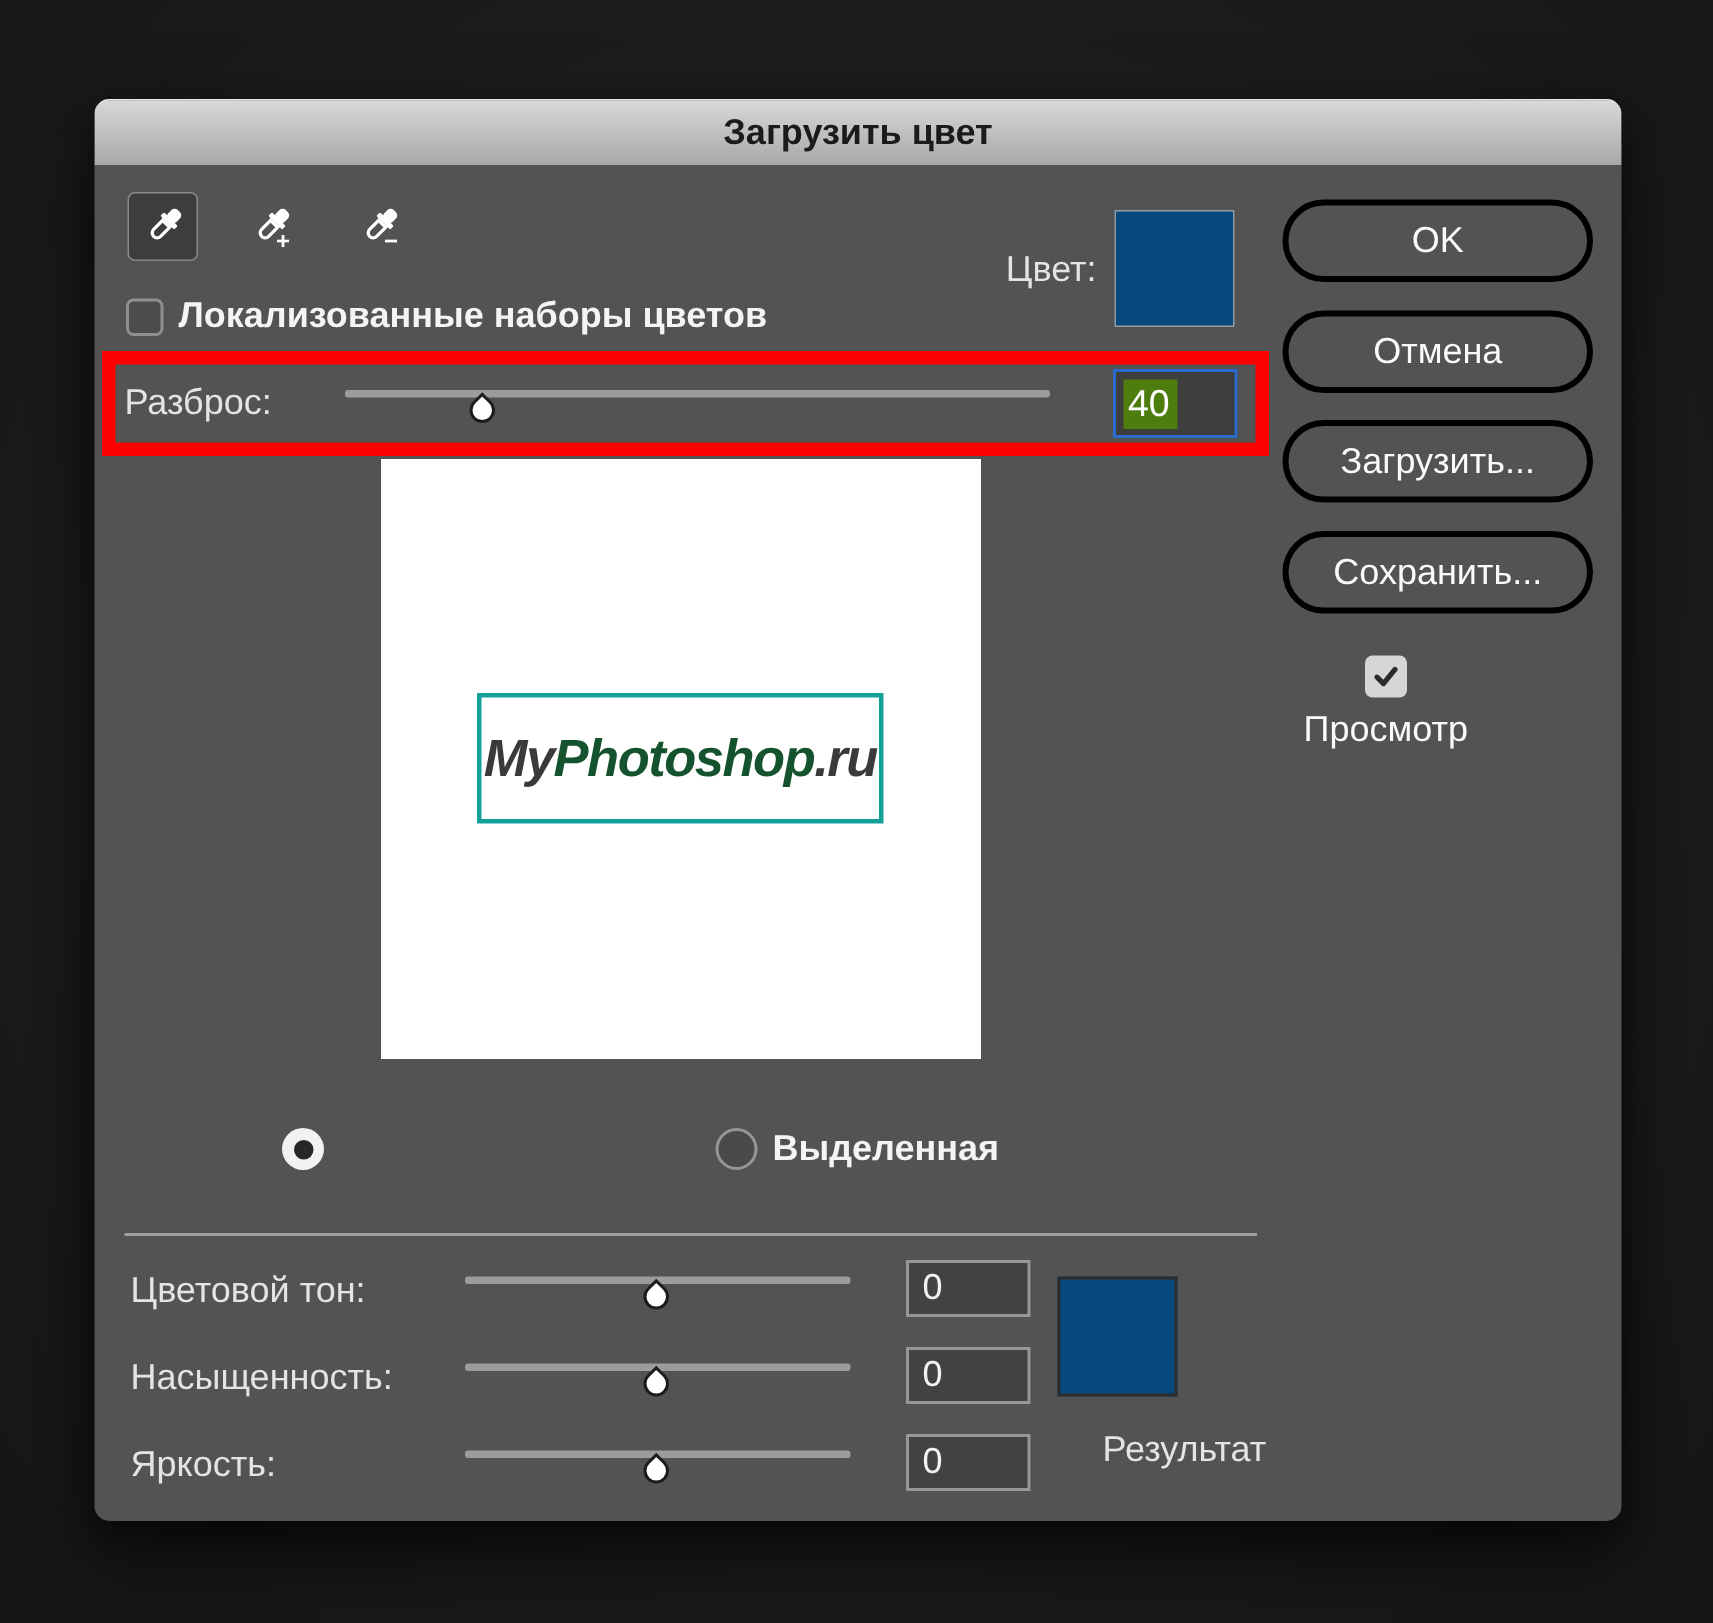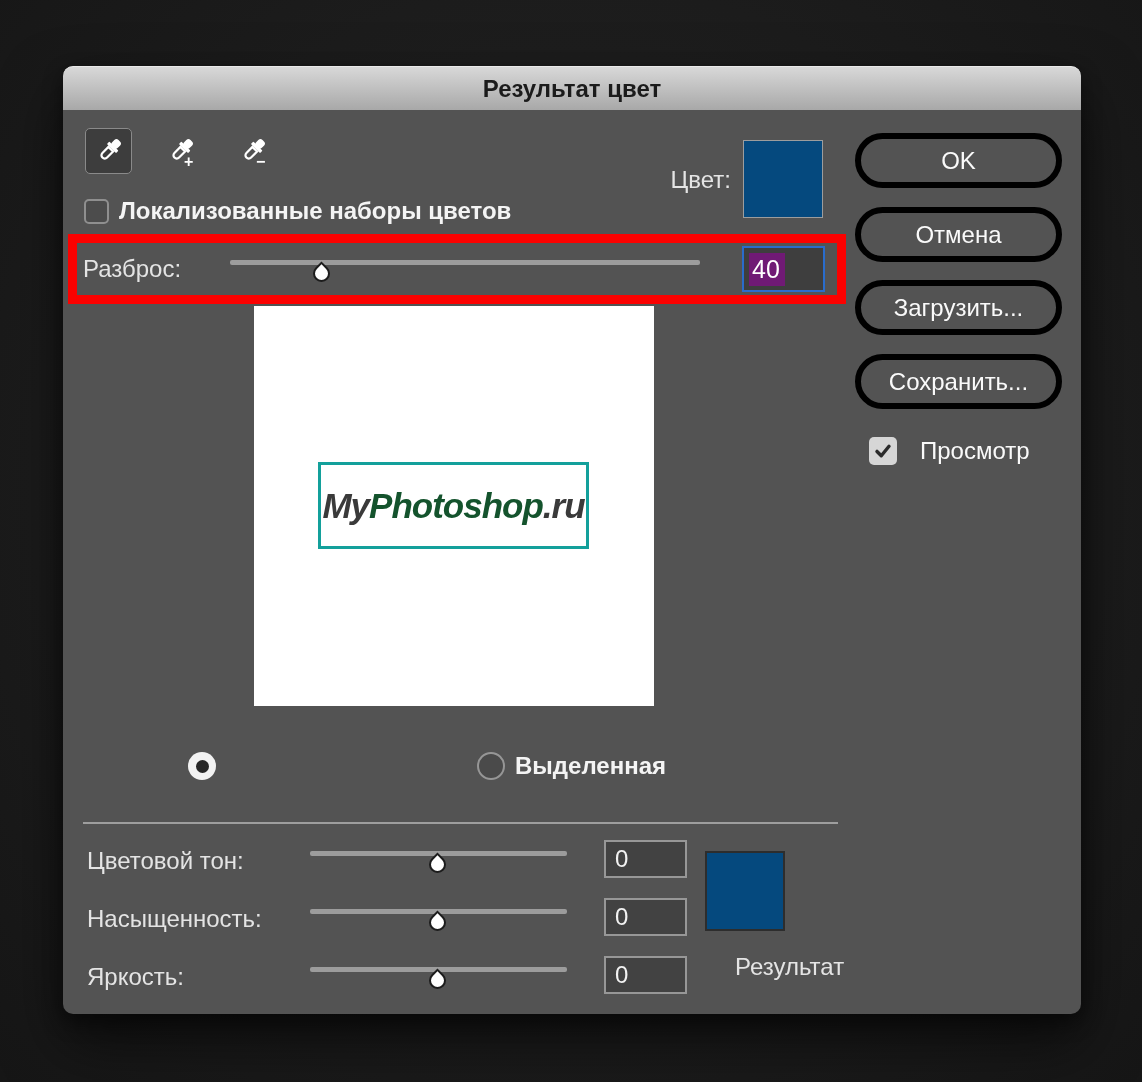--- a/index.html
+++ b/index.html
@@ -47,21 +47,21 @@
     border:2px solid #1c1c1c; border-radius:0 50% 50% 50%;
     transform:rotate(45deg);
   }
   
   .fuzz-field {
     position:absolute; left:679px; top:180px; width:83px; height:46px;
     background:#3e3e3e; border:2px solid #2a6ccb;
     display:flex; align-items:center; padding-left:5px;
     font-size:25px; color:#fff;
   }
-  .fuzz-field .sel { background:#701a75; padding:2px 5px 2px 3px; }
+  .fuzz-field .sel { background:#4d7c0f; padding:2px 5px 2px 3px; }
   .val-box {
     position:absolute; left:541px; width:83px; height:38px;
     background:#424242; border:2px solid #979797;
     display:flex; align-items:center; padding-left:9px;
     font-size:24px; color:#f2f2f2;
   }
   
   .preview { position:absolute; left:191px; top:240px; width:400px; height:400px; background:#ffffff; }
   .logo-box {
     position:absolute; left:64px; top:156px; width:271px; height:87px;
@@ -74,33 +74,33 @@
   .radio { width:28px; height:28px; border-radius:50%; }
   .radio.on { background:#f2f2f2; display:flex; align-items:center; justify-content:center; }
   .radio.on .dot { width:13px; height:13px; border-radius:50%; background:#272727; }
   .radio.off { background:#4a4a4a; border:2px solid #969696; }
   .radio-row { position:absolute; display:flex; align-items:center; gap:10px; }
   
   .divider { position:absolute; left:20px; top:756px; width:755px; height:2px; background:#9e9e9e; }
   
   .pill-btn {
     position:absolute; left:792px; width:207px; height:55px;
-    border:6px solid #000000; border-radius:28px;
+    border:4px solid #000000; border-radius:28px;
     display:flex; align-items:center; justify-content:center;
     font-size:24px; color:#fafafa; cursor:default;
   }
   .row-abs { position:absolute; display:flex; align-items:center; }
 </style>
 </head>
 <body>
 
 <div class="dialog">
 
   <div class="titlebar">
-    <span>Результат цвет</span>
+    <span>Загрузить цвет</span>
   </div>
 
   <div class="tool-slot selected" style="left:22px;">
     <svg width="36" height="36" viewBox="0 0 36 36">
       <g transform="rotate(45 18 18)">
         <rect x="14" y="3.5" width="8" height="9" rx="3" fill="#fff"></rect>
         <rect x="11.5" y="11" width="13" height="3.5" rx="1" fill="#fff"></rect>
         <path d="M14.7 15.5 h6.6 v8.5 a3.3 3.3 0 0 1 -6.6 0 z" fill="none" stroke="#fff" stroke-width="2.2"></path>
       </g>
     </svg>
@@ -205,21 +205,21 @@
   <div class="pill-btn" style="top:141px;">
     <span>Отмена</span>
   </div>
   <div class="pill-btn" style="top:288px;">
     <span>Сохранить...</span>
   </div>
   <div class="pill-btn" style="top:214px;">
     <span>Загрузить...</span>
   </div>
 
-  <div class="row-abs" style="left:806px; top:371px; gap:23px;">
+  <div class="row-abs" style="left:806px; top:371px; gap:8px;flex-direction:column;">
     <div class="checkbox checked" style="width:28px;height:28px;">
       <svg width="24" height="24" viewBox="0 0 28 28">
         <path d="M7 14.5 L12 19.5 L21 8.5" stroke="#2b2b2b" stroke-width="4" fill="none" stroke-linecap="round" stroke-linejoin="round"></path>
       </svg>
     </div>
     <span class="lbl" style="color:#fafafa;">Просмотр</span>
   </div>
 
 </div>
 

